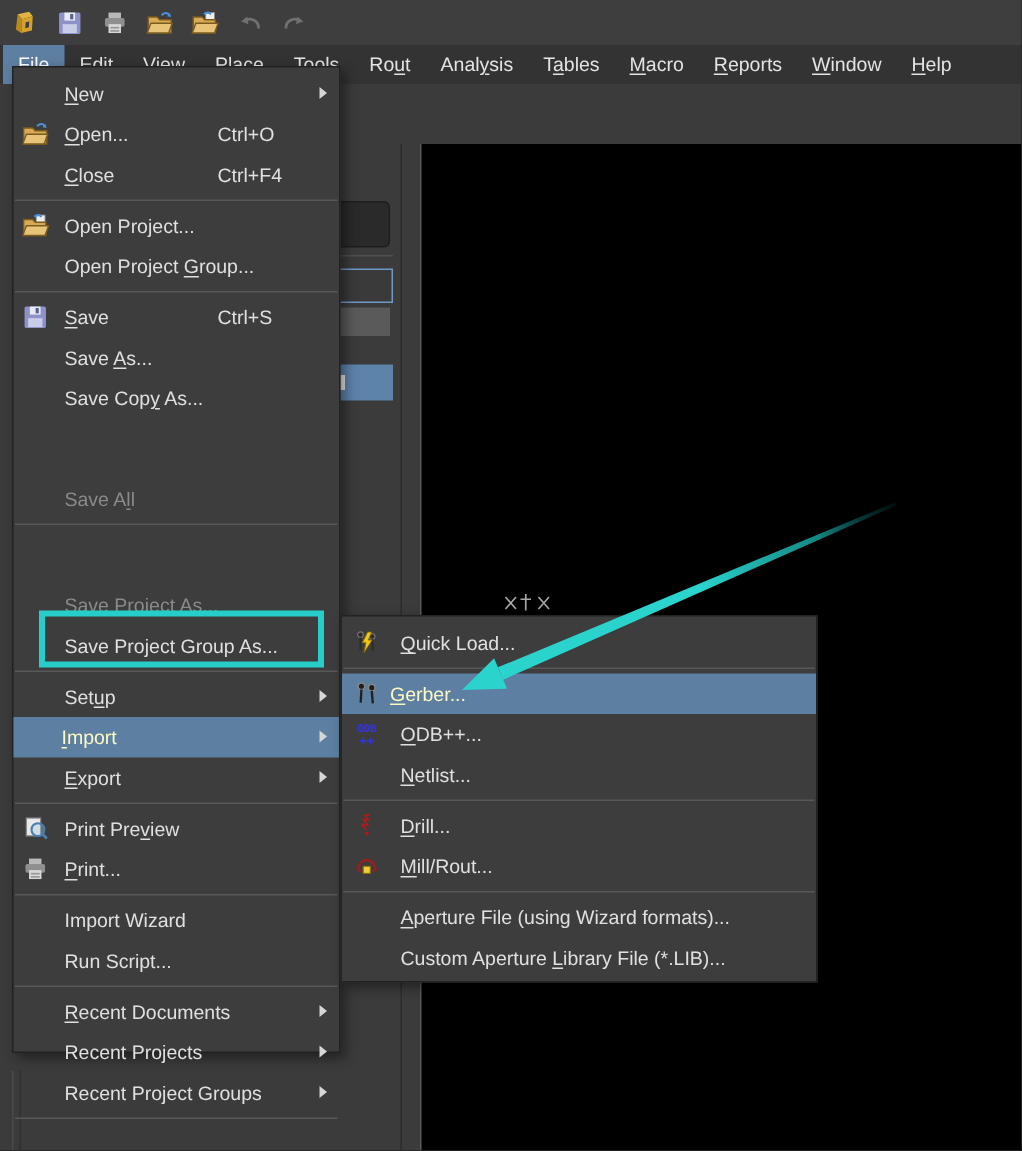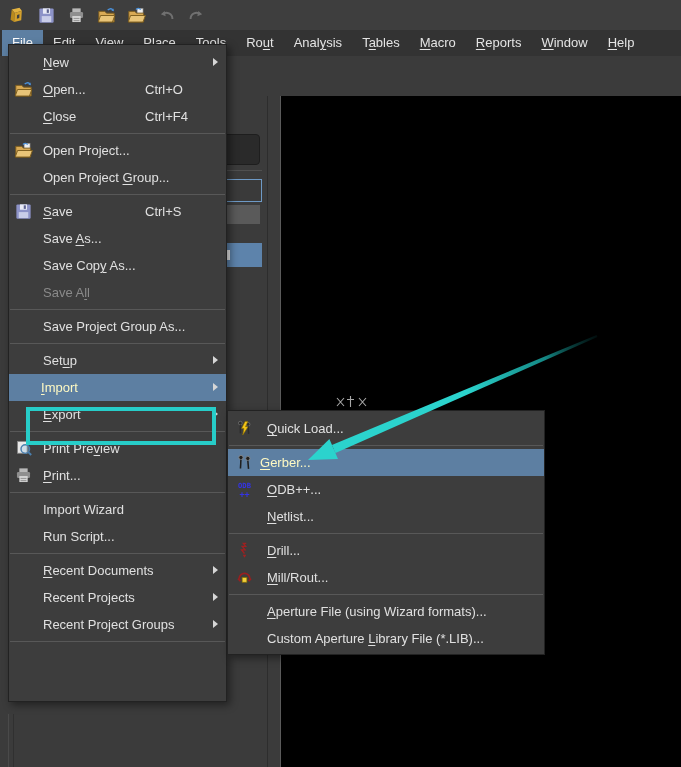--- a/index.html
+++ b/index.html
@@ -55,21 +55,21 @@
   .menu { position:absolute; background:#3d3d3d; border:1px solid #222;
           box-shadow:3px 3px 8px rgba(0,0,0,.45); padding-top:4px;
           color:#e0e0e0; font-size:13px; }
   .file-menu { left:8px; top:44px; width:219px; height:658px; z-index:10; }
   .import-submenu { left:227px; top:410px; width:318px; height:245px; z-index:11; }
 
   .menu-item { position:relative; height:27px; line-height:27px;
                padding-left:34px; white-space:nowrap; cursor:default; }
   .import-submenu .menu-item { padding-left:39px; }
   .menu-item.highlight { background:var(--hl,#5d7fa2); color:#fef9c3;padding-left:32px; }
-  .menu-item.disabled { color:#8a8a8a; }
+  .menu-item.disabled { color:#8a8a8a;margin-top:40px; }
   .menu-sep { height:1px; background:#585858; margin:3px 1px; }
   .mi-icon { position:absolute; left:5px; top:4px; width:19px; height:19px; }
   .import-submenu .mi-icon { left:7px; }
   .mi-icon svg { width:100%; height:100%; display:block; }
   .mi-shortcut { position:absolute; left:136px; }
   .mi-arrow { position:absolute; right:8px; top:9px; width:0; height:0;
               border-left:5px solid #d6d6d6; border-top:4.5px solid transparent;
               border-bottom:4.5px solid transparent; }
   u { text-underline-offset:2px; }
 
@@ -202,20 +202,21 @@
             <rect x="2" y="2" width="12" height="12" rx="1" fill="#8d93c8"></rect>
             <rect x="5" y="2" width="6" height="4.5" fill="#e8eaf6"></rect>
             <rect x="8.2" y="2.8" width="1.8" height="3" fill="#5c628f"></rect>
             <rect x="4" y="8.5" width="8" height="5" fill="#c9cde8"></rect>
           </svg>
         </span><span class="mi-label"><u>S</u>ave</span><span class="mi-shortcut">Ctrl+S</span></div>
       <div class="menu-item"><span class="mi-label">Save <u>A</u>s...</span></div>
       <div class="menu-item"><span class="mi-label">Save Cop<u>y</u> As...</span></div>
       <div class="menu-item disabled"><span class="mi-label">Save A<u>l</u>l</span></div>
       <div class="menu-sep"></div>
+      <div class="menu-item disabled"><span class="mi-label">Save Project As...</span></div>
       <div class="menu-item"><span class="mi-label">Save Project Group As...</span></div>
       <div class="menu-sep"></div>
       <div class="menu-item"><span class="mi-label">Set<u>u</u>p</span><span class="mi-arrow"></span></div>
       <div class="menu-item highlight"><span class="mi-label"><u>I</u>mport</span><span class="mi-arrow"></span></div>
       <div class="menu-item"><span class="mi-label"><u>E</u>xport</span><span class="mi-arrow"></span></div>
       <div class="menu-sep"></div>
       <div class="menu-item"><span class="mi-icon">
           <svg viewBox="0 0 16 16">
             <rect x="3" y="2" width="8" height="10" fill="#e9e9e9" stroke="#888" stroke-width="0.7"></rect>
             <circle cx="9.5" cy="8.5" r="3.6" fill="rgba(160,200,230,0.35)" stroke="#4a7fae" stroke-width="1.2"></circle>

